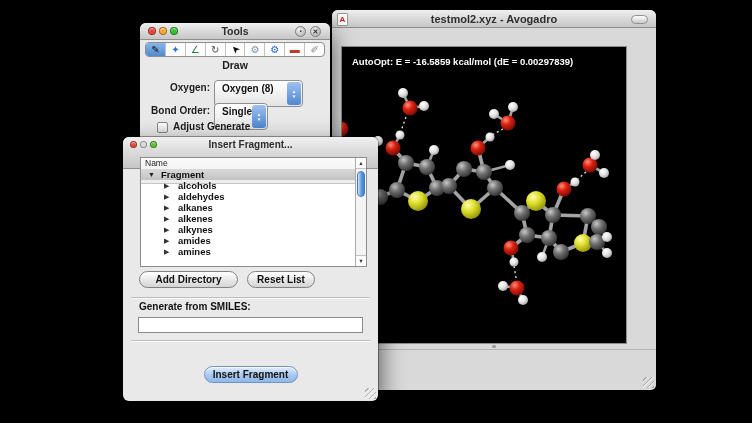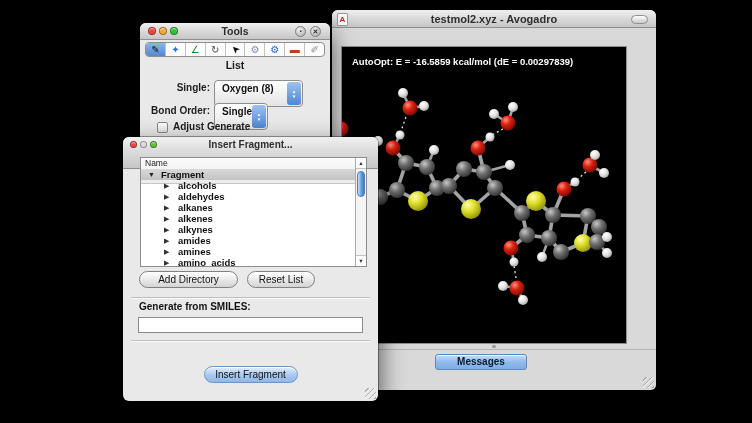--- a/index.html
+++ b/index.html
@@ -108,21 +108,21 @@
   #frag-scroll { position:absolute; right:0; top:0; bottom:0; width:11px;
                  background:#f4f4f4; border-left:1px solid #ababab; }
   .scr-btn { position:absolute; left:0; right:0; height:11px; background:#fdfdfd; text-align:center;
              font-size:5.5px; color:#333; line-height:11px; }
   #scr-up { top:0; border-bottom:1px solid #c3c3c3; }
   #scr-down { bottom:0; border-top:1px solid #c3c3c3; }
   #scr-thumb { position:absolute; left:1px; right:1px; top:13px; height:26px; border-radius:4px;
                background:linear-gradient(90deg,#cfe4fa,#5d9ae0 55%,#3f7ed2); border:1px solid #4a7cba; }
   .pill-btn { position:absolute; height:17px; border-radius:8.5px;
               background:linear-gradient(#ffffff,#d4d4d4); border:1px solid #818181;
-              font-size:10px; font-weight:normal; color:#111; text-align:center; line-height:15px;
+              font-size:10px; font-weight:bold; color:#111; text-align:center; line-height:15px;
               box-shadow:inset 0 1px 0 rgba(255,255,255,.8); }
   #btn-add-dir { left:16px; top:134px; width:99px; }
   #btn-reset   { left:124px; top:134px; width:68px; }
   .groove { position:absolute; left:8px; right:8px; height:2px;
             border-top:1px solid #bdbdbd; border-bottom:1px solid #fafafa; }
   #groove1 { top:160px; } #groove2 { top:203px; }
   #smiles-label { position:absolute; left:16px; top:164px; font-size:10px; font-weight:bold; color:#111; }
   #smiles-input { position:absolute; left:15px; top:180px; width:225px; height:16px;
                   border:1px solid #8b8b8b; background:#fff; font-size:10px; padding:0 3px;
                   font-family:"Liberation Sans",sans-serif; }
@@ -263,21 +263,20 @@
           <circle cx="510" cy="165" r="5" fill="url(#g-H)"></circle>
           <circle cx="542" cy="257" r="5" fill="url(#g-H)"></circle>
           <circle cx="607" cy="237" r="5" fill="url(#g-H)"></circle>
           <circle cx="607" cy="253" r="5" fill="url(#g-H)"></circle>
         </svg>
       <div id="vp-overlay">AutoOpt: E = -16.5859 kcal/mol (dE = 0.00297839)</div>
     </div>
 
     <div id="mw-splitline"></div>
     <div id="mw-split-dot"></div>
-    <div id="messages-btn">Messages</div>
     <div class="grip"></div>
   </div>
 
   <div class="window" id="tools-window">
     <div class="titlebar">
       <div class="tl-dots">
         <span class="tl-dot" style="background:#e8463c"></span>
         <span class="tl-dot" style="background:#f5a831"></span>
         <span class="tl-dot" style="background:#35c135"></span>
       </div>
@@ -309,23 +308,23 @@
           <span class="tool-glyph" style="color: rgb(36, 97, 201);">⚙</span>
         </div>
         <div class="tool-btn">
           <span class="tool-glyph" style="color: rgb(192, 57, 43);">▬</span>
         </div>
         <div class="tool-btn">
           <span class="tool-glyph" style="color: rgb(138, 138, 138);">✐</span>
         </div>
       </div>
 
-    <div id="tool-mode-label">List</div>
-
-    <div class="form-label" style="top:59px">Single:</div>
+    <div id="tool-mode-label">Draw</div>
+
+    <div class="form-label" style="top:59px">Oxygen:</div>
     <div class="popup" style="top:57px;width:89px">
       <span class="val">Oxygen (8)</span>
       <span class="stepper">
         <span>▲</span>
           <span>▼</span>
       </span>
     </div>
 
     <div class="form-label" style="top:82px">Bond Order:</div>
     <div class="popup" style="top:80px;width:54px">
@@ -378,24 +377,20 @@
             <span class="frag-label child">alkynes</span>
           </div>
           <div class="frag-row">
             <span class="disc child">▶</span>
             <span class="frag-label child">amides</span>
           </div>
           <div class="frag-row">
             <span class="disc child">▶</span>
             <span class="frag-label child">amines</span>
           </div>
-          <div class="frag-row">
-            <span class="disc child">▶</span>
-            <span class="frag-label child">amino_acids</span>
-          </div>
         </div>
       <div id="frag-scroll">
         <div class="scr-btn" id="scr-up">▲</div>
         <div id="scr-thumb"></div>
         <div class="scr-btn" id="scr-down">▼</div>
       </div>
     </div>
 
     <div class="pill-btn" id="btn-add-dir">Add Directory</div>
     <div class="pill-btn" id="btn-reset">Reset List</div>

